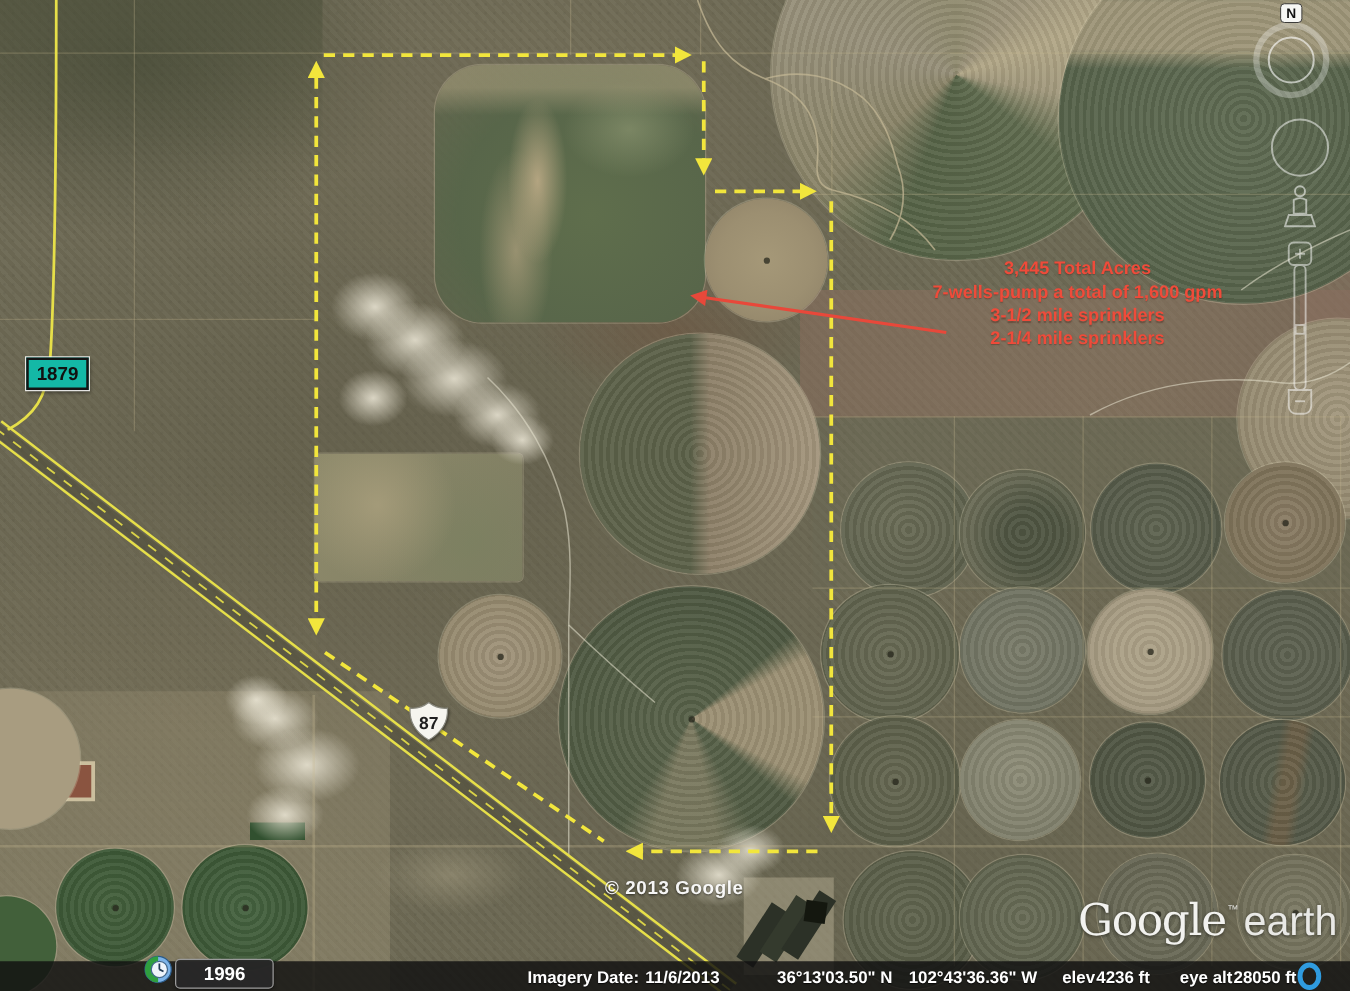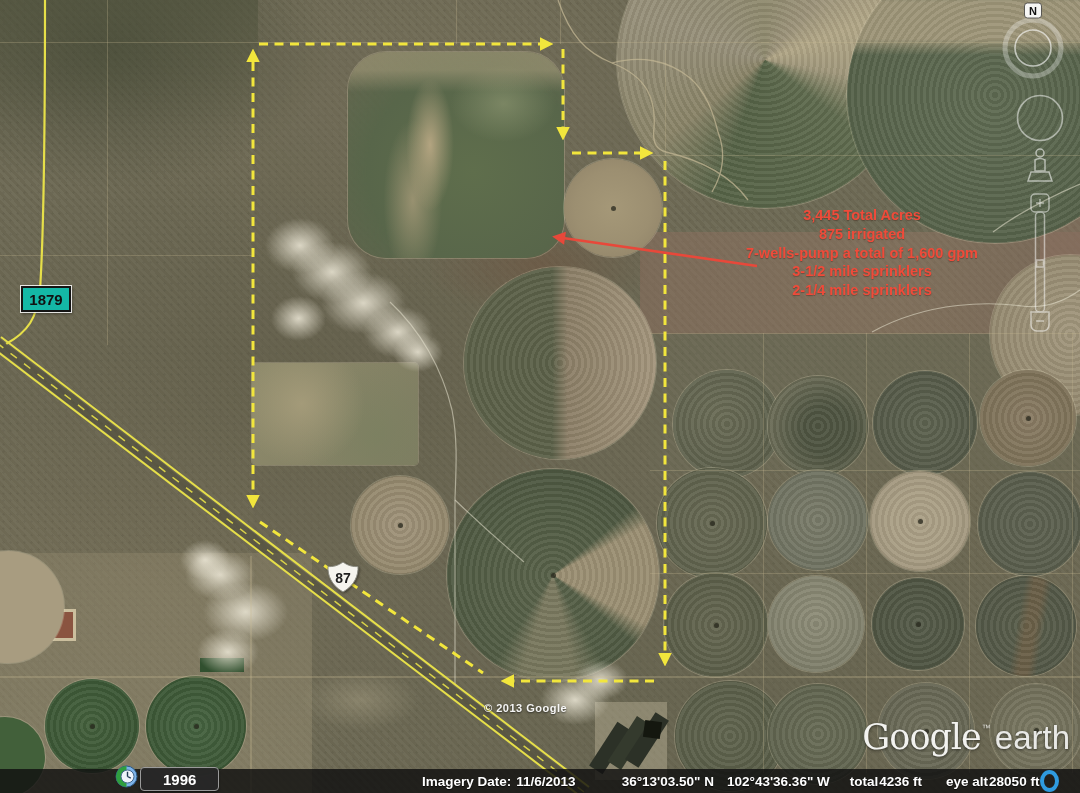--- a/index.html
+++ b/index.html
@@ -28,21 +28,21 @@
   .gridline{position:absolute;background:#c9bb94;opacity:.28;}
   svg.overlay{position:absolute;left:0;top:0;z-index:30;}
   
   .fm-sign{position:absolute;left:21px;top:286px;width:46px;height:22px;background:#14b8a6;
     border:2px solid #141414;box-shadow:0 0 0 1px rgba(255,255,255,.85), 1px 2px 3px rgba(0,0,0,.4);
     color:#111;font-weight:bold;font-size:15px;display:flex;align-items:center;justify-content:center;z-index:40;}
   .us-shield{position:absolute;left:325px;top:560px;z-index:40;filter:drop-shadow(1px 1px 1px rgba(0,0,0,.4));}
   .annotation{position:absolute;left:738px;top:206px;width:248px;text-align:center;
     font-weight:bold;font-size:14.5px;line-height:18.8px;z-index:40;
     text-shadow:0 1px 1px rgba(60,20,10,.35);}
-  .watermark{position:absolute;left:484px;top:702px;color:#fdfdfd;font-size:11px;font-weight:600;
+  .watermark{position:absolute;left:484px;top:702px;color:#fdfdfd;font-size:15px;font-weight:600;
     letter-spacing:.5px;opacity:.95;text-shadow:0 1px 2px rgba(0,0,0,.65);z-index:40;}
   .ge-logo{position:absolute;right:10px;bottom:36px;z-index:40;color:#f2f2ef;
     text-shadow:0 1px 3px rgba(0,0,0,.55);white-space:nowrap;}
   .ge-logo .g{font-family:"DejaVu Serif","Liberation Serif",serif;font-size:35px;letter-spacing:-1px;}
   .ge-logo .tm{font-size:9px;vertical-align:18px;opacity:.85;margin-left:1px;}
   .ge-logo .e{font-family:"Liberation Sans",sans-serif;font-weight:300;font-size:33px;color:#e9e9e6;margin-left:4px;}
   
   .statusbar{position:absolute;left:0;right:0;bottom:0;height:24px;z-index:50;
     background:rgba(16,16,16,.82);display:flex;align-items:center;
     color:#ffffff;font-weight:bold;font-size:13.5px;text-shadow:0 1px 1px rgba(0,0,0,.8);
@@ -205,21 +205,20 @@
   </svg>
 
   <div class="fm-sign">1879</div>
   <svg class="us-shield" width="36" height="34" viewBox="0 0 36 34">
     <path d="M18 2 C13.5 5.5 8 7 3 6.5 C2.5 15 6 25 18 32 C30 25 33.5 15 33 6.5 C28 7 22.5 5.5 18 2 Z" fill="#f6f5ef" stroke="#8a8a80" stroke-width="1"></path>
     <text x="18" y="23" font-size="14" font-weight="bold" fill="#202020" text-anchor="middle" font-family="Liberation Sans, sans-serif">87</text>
   </svg>
 
   <div class="annotation" id="annotation" style="color: rgb(239, 75, 58);">
     <div>3,445 Total Acres</div>
-    <div>875 irrigated</div>
     <div>7-wells-pump a total of 1,600 gpm</div>
     <div>3-1/2 mile sprinklers</div>
     <div>2-1/4 mile sprinklers</div>
   </div>
 
   <div class="watermark">© 2013 Google</div>
   <div class="ge-logo">
     <span class="g">Google</span><span class="tm">™</span><span class="e">earth</span>
   </div>
 
@@ -231,19 +230,19 @@
       <path d="M12.5 11.5 L12.5 6.8 M12.5 11.5 L15.8 13.2" stroke="#223b55" stroke-width="1.4" fill="none"></path>
     </svg>
   </div>
   <div class="time-badge">1996</div>
 
   <div class="statusbar">
     <span>Imagery Date:</span>
     <span class="gap5">11/6/2013</span>
     <span class="gap46">36°13'03.50" N</span>
     <span class="gap13">102°43'36.36" W</span>
-    <span class="gap20">total</span>
+    <span class="gap20">elev</span>
     <span class="gap9">4236 ft</span>
     <span class="gap24">eye alt</span>
     <span class="gap9">28050 ft</span>
     <span class="stream-icon gap9"></span>
   </div>
 </div>
 
 </body></html>

